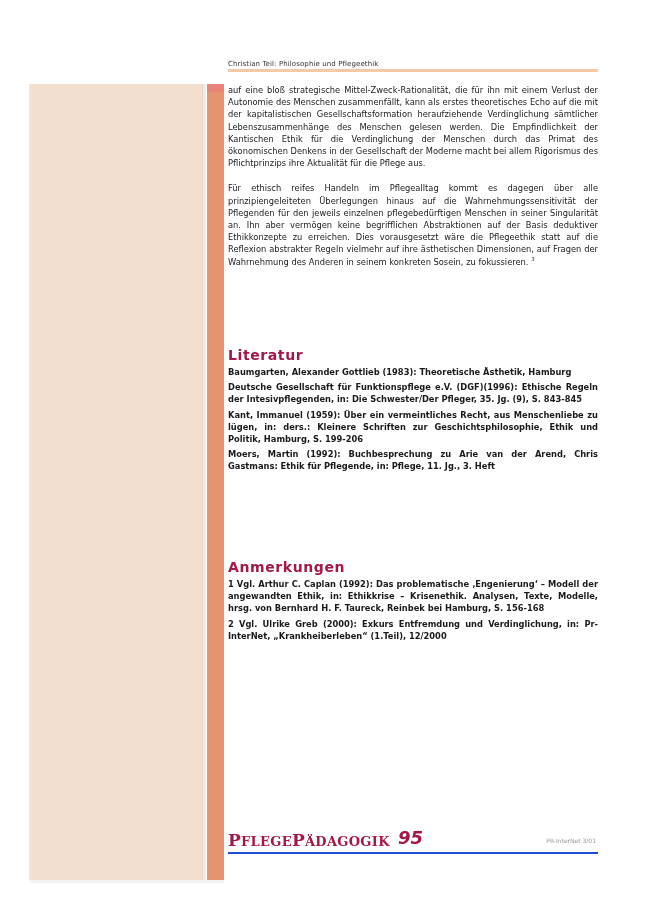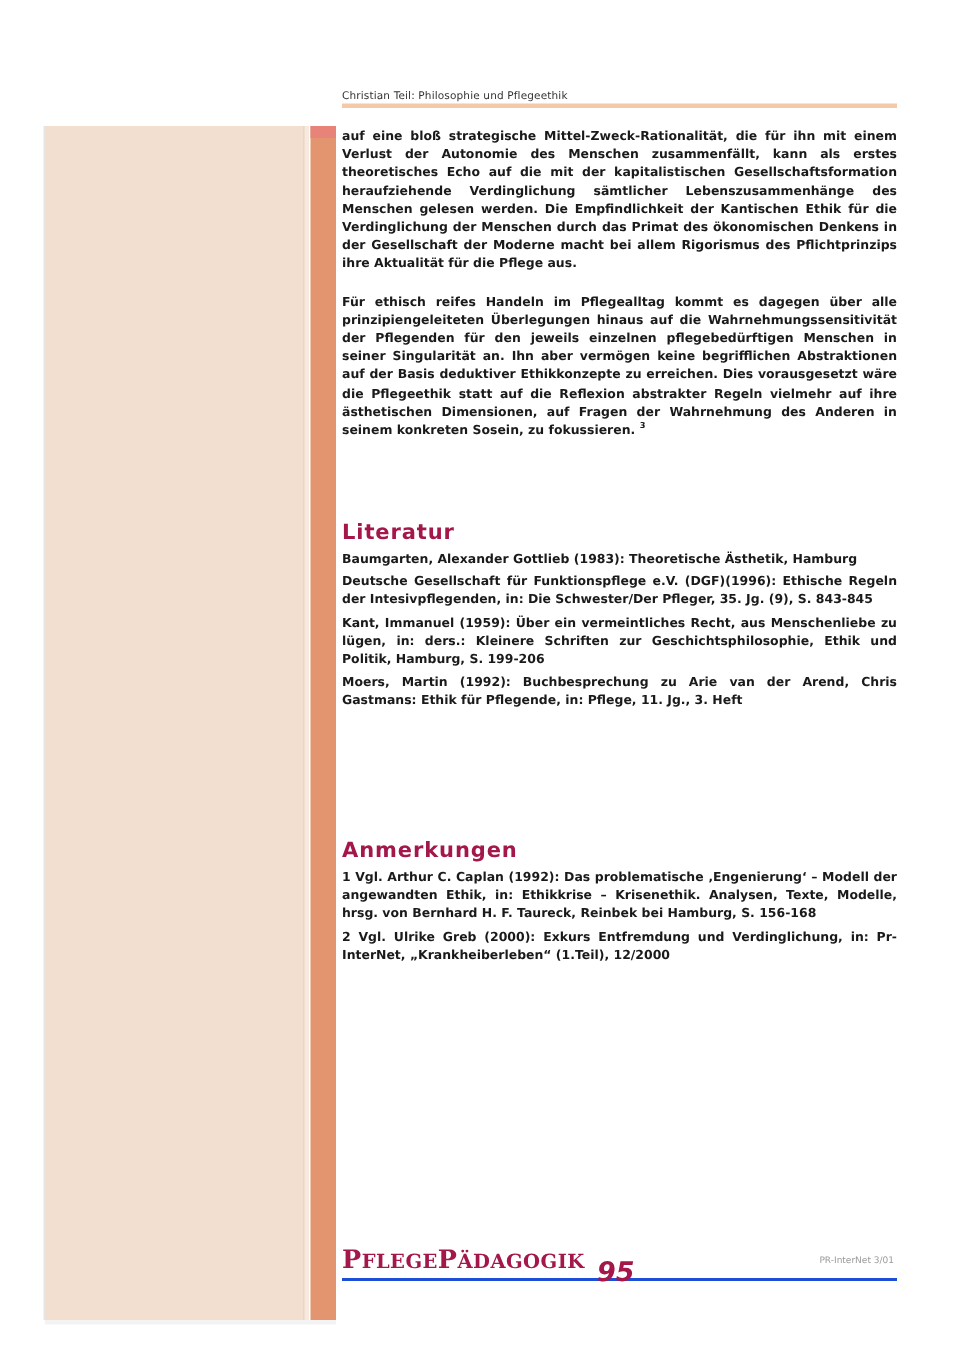--- a/index.html
+++ b/index.html
@@ -31,21 +31,20 @@
     .header {
       position: absolute; left: 228px; top: 60px; width: 370px;
       font-size: 7px; color: #333; letter-spacing: 0.1px;
       border-bottom: 3px solid #f3c9a8; padding-bottom: 1px;
       white-space: nowrap;
     }
     .content {
       position: absolute; left: 228px; top: 84px; width: 370px;
       font-size: 8.3px; line-height: 12.2px; color: #1a1a1a;
       text-align: justify;
-      font-weight: bold;
     }
     .content p { margin: 0 0 13px 0; }
     .section-title {
       font-weight: bold; color: #a3174a; font-size: 14px;
       letter-spacing: 0.6px; margin: 0 0 4px 0; line-height: 14px;
     }
     .ref { margin: 0 0 3px 0; font-weight: bold; }
     .lit { position: absolute; left: 228px; top: 348px; width: 370px; font-size: 8.3px; line-height: 12.2px; color: #1a1a1a; text-align: justify; }
     .anm { position: absolute; left: 228px; top: 560px; width: 370px; font-size: 8.3px; line-height: 12.2px; color: #1a1a1a; text-align: justify; }
     .footer {
@@ -54,21 +53,21 @@
     }
     .mag-title {
       position: absolute; left: 0; top: 0;
       font-family: "DejaVu Serif", serif; font-weight: bold;
       color: #a3174a; font-size: 13px; letter-spacing: 0.3px;
     }
     .mag-title .big { font-size: 17px; }
     .page-num {
       position: absolute; left: 170px; top: -3px;
       font-family: "DejaVu Sans", sans-serif; font-weight: bold; font-style: italic;
-      color: #a3174a; font-size: 18px; margin-top: 11px;
+      color: #a3174a; font-size: 18px;
     }
     .issue {
       position: absolute; right: 2px; top: 7px; font-size: 6px; color: #9a9a9a;
     }
     sup { font-size: 5.5px; line-height: 0; }
   </style>
 </head>
 <body>
 
 <div class="left-panel"></div>

